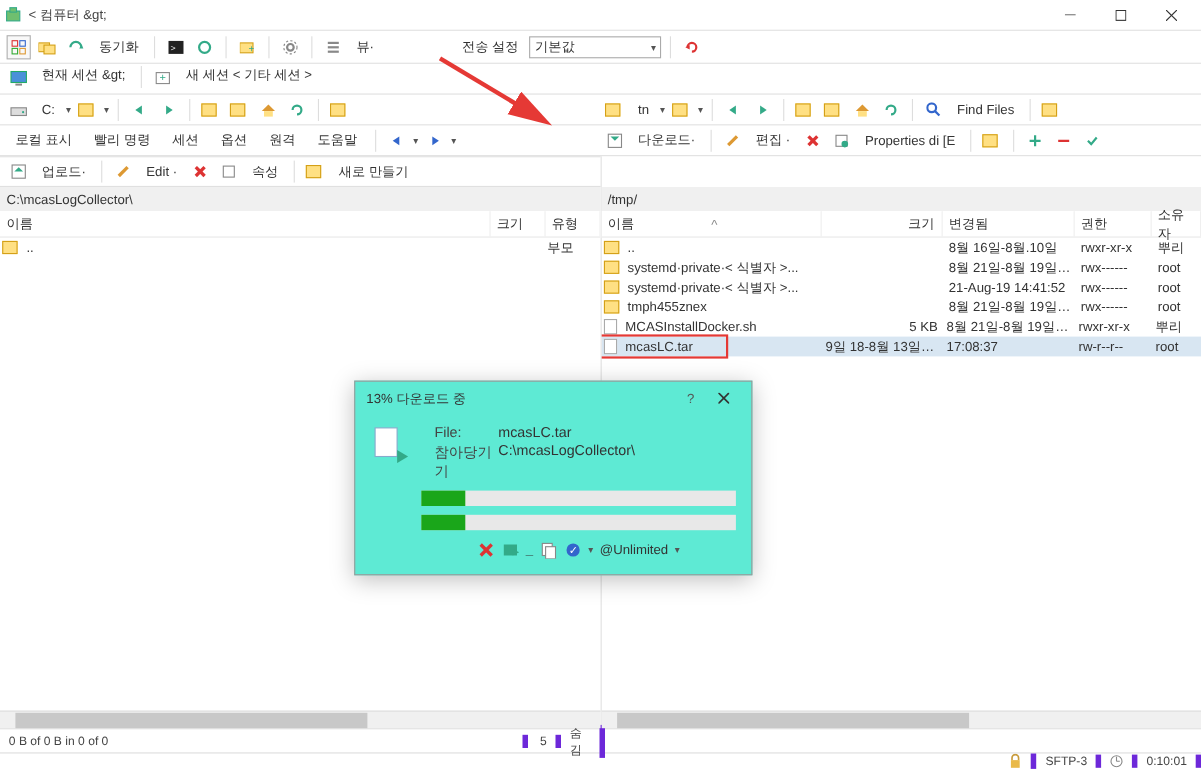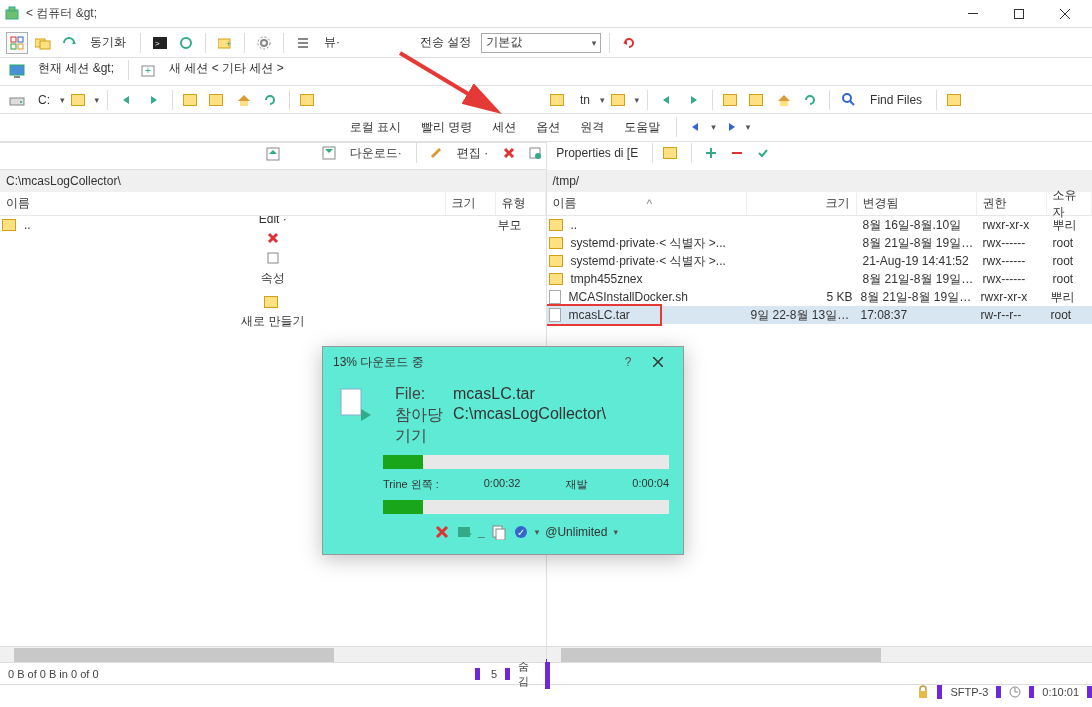--- a/index.html
+++ b/index.html
@@ -11,21 +11,21 @@
 .win-btn { width: 46px; height: 28px; display: flex; align-items: center; justify-content: center; color: #666; }
 .toolbar1 { height: 30px; display: flex; align-items: center; padding: 2px 6px; gap: 4px; border-bottom: 1px solid #e0e0e0; }
 .tb-btn { width: 22px; height: 22px; display: flex; align-items: center; justify-content: center; border: 1px solid transparent; }
 .tb-btn.bordered { border: 1px solid #b0b0b0; background: #f8f8f8; }
 .tb-sep { width: 1px; height: 20px; background: #ddd; margin: 0 4px; }
 .tb-label { color: #333; margin: 0 6px; }
 .combo { height: 20px; border: 1px solid #aaa; padding: 0 18px 0 4px; display: flex; align-items: center; min-width: 120px; position: relative; background: #fff; }
 .combo::after { content: "▾"; position: absolute; right: 4px; font-size: 9px; color: #555; }
 .toolbar2 { height: 28px; display: flex; align-items: flex-start; padding: 2px 6px; gap: 4px; border-bottom: 1px solid #e0e0e0; }
 .toolbar3 { height: 28px; display: flex; align-items: center; padding: 2px 6px; gap: 4px; border-bottom: 1px solid #e0e0e0; }
-.toolbar4 { height: 28px; display: flex; align-items: center; padding: 2px 6px; gap: 4px; border-bottom: 1px solid #e0e0e0; flex-direction: column; }
+.toolbar4 { height: 28px; display: flex; align-items: center; padding: 2px 6px; gap: 4px; border-bottom: 1px solid #e0e0e0; }
 .menu-item { padding: 2px 8px; color: #333; }
 .split { display: flex; height: 520px; }
 .panel { flex: 1; display: flex; flex-direction: column; border-right: 1px solid #e0e0e0; }
 .path-bar { height: 22px; background: #f0f0f0; padding: 2px 6px; display: flex; align-items: center; color: #333; }
 .list-header { display: flex; background: #fff; border-bottom: 1px solid #e8e8e8; height: 24px; }
 .list-header .col { padding: 4px 6px; color: #333; border-right: 1px solid #eee; display: flex; align-items: center; }
 .list-body { flex: 1; overflow: auto; position: relative; }
 .row { display: flex; height: 18px; align-items: center; padding: 0 2px; }
 .row.selected { background: #d8e6f2; }
 .highlight-box { position: absolute; border: 2px solid #e53935; pointer-events: none; }
@@ -36,21 +36,21 @@
 .scroll-h { height: 16px; background: #f0f0f0; border-top: 1px solid #ddd; position: relative; }
 .scroll-thumb { position: absolute; left: 14px; top: 1px; height: 14px; width: 320px; background: #c8c8c8; }
 .statusbar { height: 22px; border-top: 1px solid #ddd; display: flex; align-items: center; font-size: 11px; color: #444; }
 .status-cell { padding: 0 8px; border-right: 5px solid #6d28d9; flex-shrink: 0; }
 .statusbar2 { height: 14px; border-top: 1px solid #ddd; display: flex; align-items: center; justify-content: flex-end; font-size: 11px; color: #444; }
 .dialog { position: absolute; left: 322px; top: 346px; width: 362px; background: #5eead4; border: 1px solid #999; box-shadow: 0 4px 20px rgba(0,0,0,.25); }
 .dialog-title { height: 30px; display: flex; align-items: center; padding: 0 10px; }
 .dialog-title .txt { flex: 1; }
 .dialog-title .dbtn { width: 30px; height: 30px; display: flex; align-items: center; justify-content: center; color: #555; }
 .dialog-body { padding: 8px 14px 14px 14px; }
-.dlg-row { display: flex; margin-bottom: 2px; font-size: 16px; padding-left: 12px; }
+.dlg-row { display: flex; margin-bottom: 2px; font-size: 13px; padding-left: 12px; }
 .dlg-label { width: 58px; color: #444; }
 .progress { height: 14px; background: #e8e8e8; margin: 8px 0; }
 .progress-fill { height: 100%; background: #1aa61a; }
 .dlg-stats { display: flex; justify-content: space-between; font-size: 11px; margin: 2px 0; }
 .dlg-actions { display: flex; align-items: center; gap: 6px; margin-top: 10px; justify-content: center; }
 .arrow-annotation { position: absolute; left: 395px; top: 48px; width: 120px; height: 80px; pointer-events: none; }
 svg { display: block; }
 .tl-half { flex: 1; display: flex; align-items: center; gap: 4px; }
 </style>
 </head>
@@ -460,21 +460,21 @@
           <span class="file-icon"></span>
           <span class="cell" style="width:182px">MCASInstallDocker.sh</span>
           <span class="cell" style="width:110px;text-align:right">5 KB</span>
           <span class="cell" style="width:120px">8월 21일-8월 19일 14:53:17</span>
           <span class="cell" style="width:70px">rwxr-xr-x</span>
           <span class="cell" style="flex:1">뿌리</span>
         </div>
         <div class="row selected">
           <span class="file-icon"></span>
           <span class="cell" style="width:182px">mcasLC.tar</span>
-          <span class="cell" style="width:110px;text-align:right">9일 22-8월 13일,4…</span>
+          <span class="cell" style="width:110px;text-align:right">9일 18-8월 13일,4…</span>
           <span class="cell" style="width:120px">17:08:37</span>
           <span class="cell" style="width:70px">rw-r--r--</span>
           <span class="cell" style="flex:1">root</span>
         </div>
         <div class="highlight-box" style="left:-3px;top:88px;width:118px;height:22px"></div>
     </div>
     <div class="scroll-h">
         <div class="scroll-thumb"></div>
       </div>
   </div>
@@ -536,26 +536,20 @@
             <span class="dlg-label">File:</span>
             <span>mcasLC.tar</span>
           </div>
         <div class="dlg-row">
             <span class="dlg-label">참아당기기</span>
             <span>C:\mcasLogCollector\</span>
           </div>
         <div class="progress">
             <div class="progress-fill" style="width:14%"></div>
           </div>
-        <div class="dlg-stats">
-          <span><span>Trine 왼쪽 :</span></span>
-          <span>0:00:32</span>
-          <span>재발</span>
-          <span>0:00:04</span>
-        </div>
         <div class="progress">
             <div class="progress-fill" style="width:14%"></div>
           </div>
         <div class="dlg-actions">
           <span>
               <svg width="16" height="16">
                 <line x1="3" y1="3" x2="13" y2="13" stroke="#d33" stroke-width="3"></line>
                 <line x1="13" y1="3" x2="3" y2="13" stroke="#d33" stroke-width="3"></line>
               </svg>
             </span>

